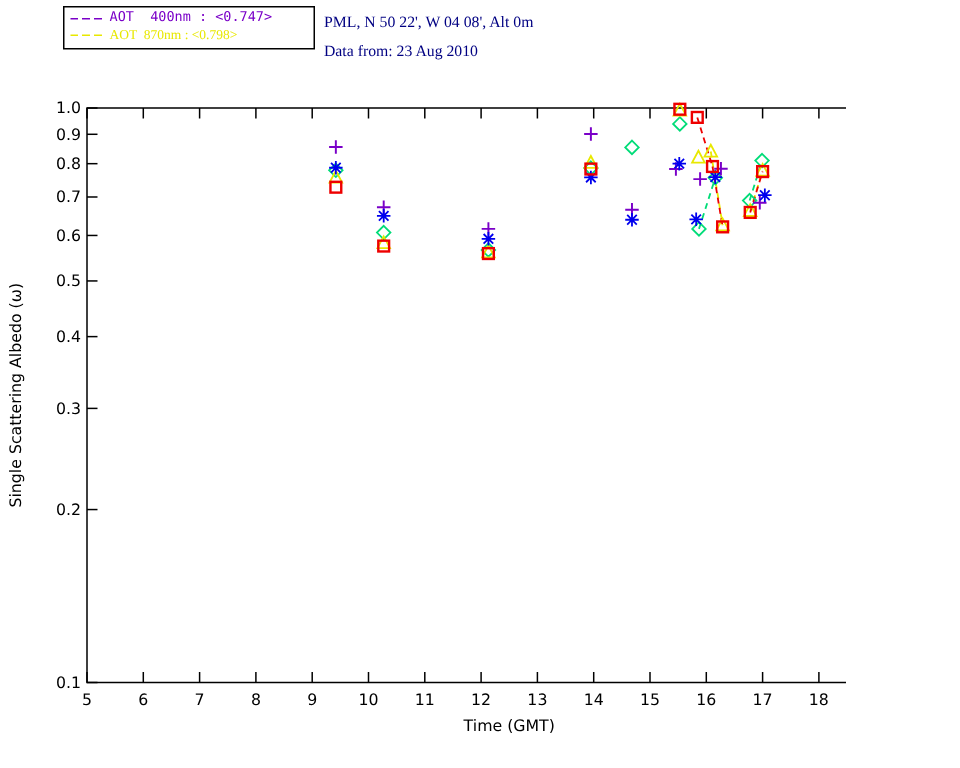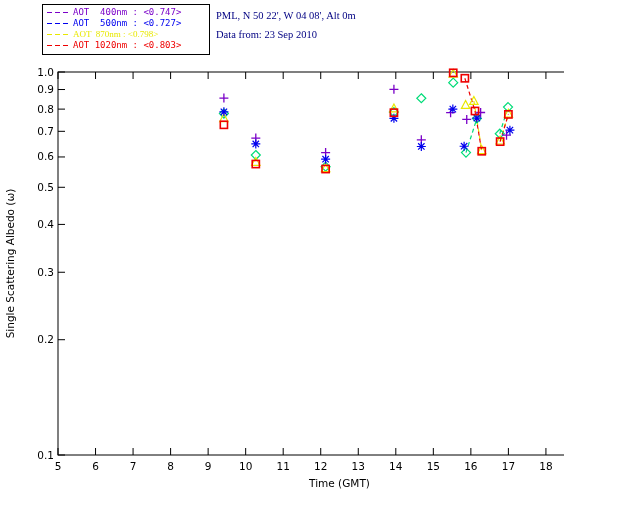--- a/index.html
+++ b/index.html
@@ -23,28 +23,26 @@
   }
   svg text{font-family:"DejaVu Sans",sans-serif;}
 </style>
 </head>
 <body>
 
 <div id="screen">
 
   <div id="legend-box">
       <div class="legend-row"><span class="legend-dash" style="background: repeating-linear-gradient(90deg, rgb(122, 0, 200) 0px, rgb(122, 0, 200) 5px, transparent 5px, transparent 8px); height: 1.5px;"></span><span class="legend-label" style="color: rgb(122, 0, 200);">AOT  400nm : &lt;0.747&gt;</span></div>
-      <div class="legend-row"><span class="legend-dash" style="background: repeating-linear-gradient(90deg, rgb(0, 0, 238) 0px, rgb(0, 0, 238) 5px, transparent 5px, transparent 8px); height: 1.5px;"></span><span class="legend-label" style="color: rgb(0, 0, 238);">AOT  500nm : &lt;0.727&gt;</span></div>
       <div class="legend-row"><span class="legend-dash" style="background: repeating-linear-gradient(90deg, rgb(232, 232, 0) 0px, rgb(232, 232, 0) 5px, transparent 5px, transparent 8px); height: 1.5px;"></span><span class="legend-label" style="color: rgb(232, 232, 0); font-family: Liberation Serif, serif;">AOT  870nm : &lt;0.798&gt;</span></div>
-      <div class="legend-row"><span class="legend-dash" style="background: repeating-linear-gradient(90deg, rgb(238, 0, 0) 0px, rgb(238, 0, 0) 5px, transparent 5px, transparent 8px); height: 1.5px;"></span><span class="legend-label" style="color: rgb(238, 0, 0);">AOT 1020nm : &lt;0.803&gt;</span></div>
     </div>
 
   <div id="header-text" style="color: rgb(0, 0, 130);">
     <div class="header-line">PML, N 50 22', W 04 08', Alt 0m</div>
-    <div class="header-line">Data from: 23 Sep 2010</div>
+    <div class="header-line">Data from: 23 Aug 2010</div>
   </div>
 
   <svg id="chart" width="640" height="512" viewBox="0 0 640 512">
       <rect x="58" y="72" width="563" height="383" fill="none" stroke="#000000" stroke-width="1"></rect>
       <g>
         <line x1="58" y1="455" x2="58" y2="448" stroke="#000000"></line>
         <line x1="58" y1="72" x2="58" y2="79" stroke="#000000"></line>
         <text x="58" y="470" text-anchor="middle" font-size="10.5px" fill="#000000">5</text>
         <line x1="95.53333333333333" y1="455" x2="95.53333333333333" y2="448" stroke="#000000"></line>
         <line x1="95.53333333333333" y1="72" x2="95.53333333333333" y2="79" stroke="#000000"></line>

